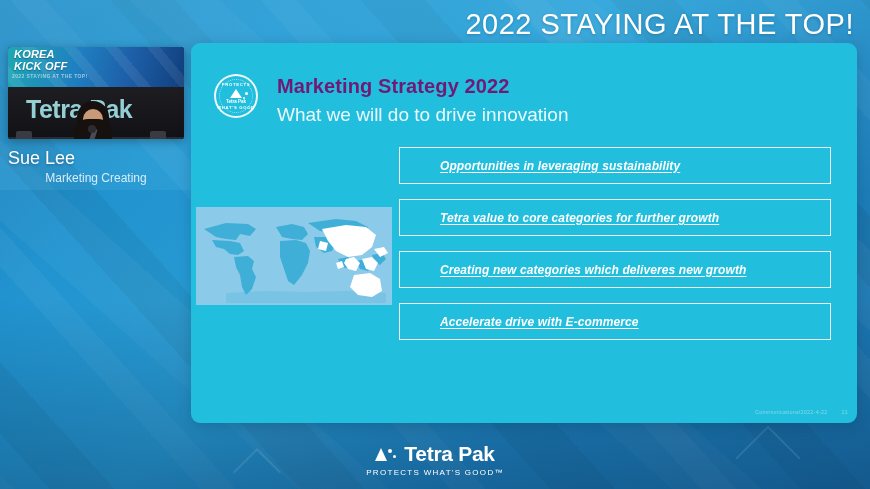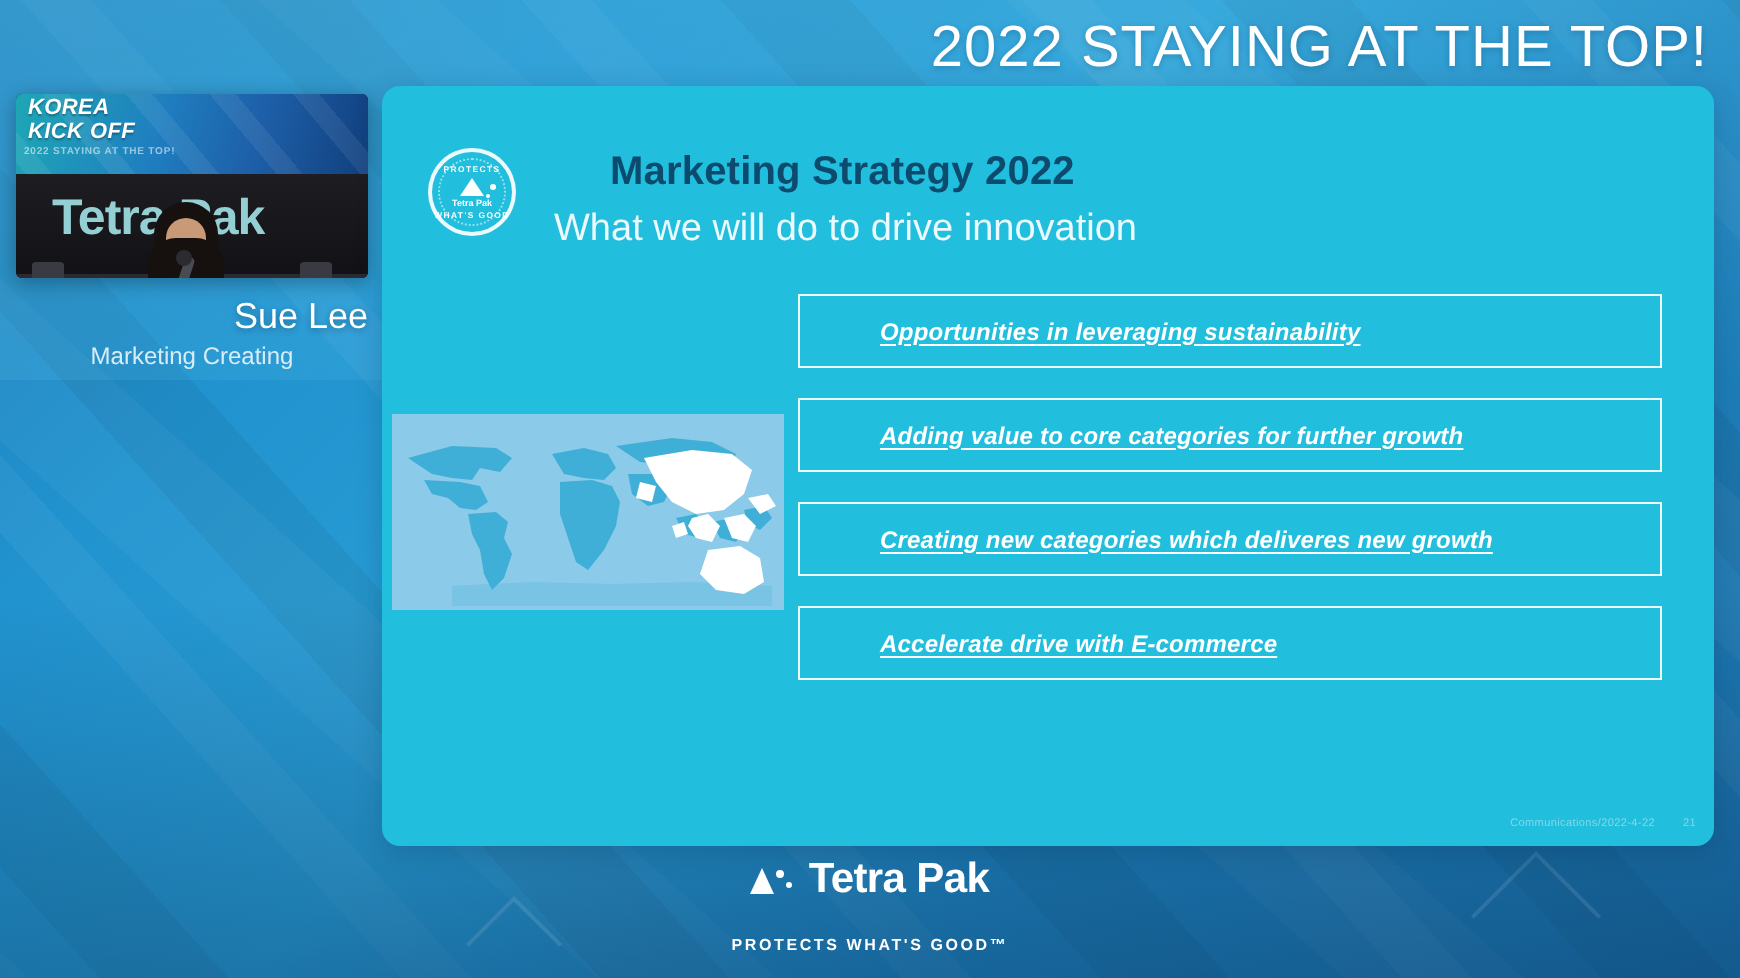--- a/index.html
+++ b/index.html
@@ -117,21 +117,21 @@
     position: absolute; left: 62px; top: 14px; width: 46px; height: 77px;
   }
   .p-hair { position:absolute; left:7px; top:0; width:32px; height:46px; background:#16110e; border-radius:16px 16px 11px 11px;}
   .p-face { position:absolute; left:13px; top:8px; width:20px; height:25px; background:#c99a78; border-radius:10px 10px 9px 9px;}
   .p-hair2 { position:absolute; left:4px; top:18px; width:38px; height:38px; background:#16110e; border-radius:14px 14px 6px 6px;}
   .p-body { position:absolute; left:2px; top:44px; width:42px; height:36px; background:#1b1b22; border-radius:12px 12px 0 0;}
   .p-mic { position:absolute; left:20px; top:27px; width:5px; height:19px; background:#4a4a52; border-radius:3px; transform: rotate(18deg);}
   .p-mic-h { position:absolute; left:18px; top:24px; width:8px; height:8px; background:#2b2b31; border-radius:50%;}
 
   #pname {
-    margin-top: 9px; text-align: right;
+    margin-top: 9px; text-align: left;
     color: #ffffff; font-size: 18px; font-weight: 400;
     text-shadow: 0 1px 3px rgba(0,30,60,0.35);
   }
   #prole {
     margin-top: 2px; text-align: center;
     color: #d8ecf8; font-size: 12px; font-weight: 400;
   }
 
   
   #card {
@@ -169,21 +169,21 @@
     border-bottom: 9px solid #ffffff;
   }
   .badge .core .nm {
     color: #ffffff; font-size: 4.5px; font-weight: 700; margin-top: 1px;
   }
   .badge .dot1 { position:absolute; right:8px; top:16px; width:3px; height:3px; background:#fff; border-radius:50%;}
   .badge .dot2 { position:absolute; right:11px; top:21px; width:2px; height:2px; background:#fff; border-radius:50%;}
 
   #card-titles { margin-left: 19px; padding-top: 1px; }
   #ctitle {
-    color: #0c4a6e; font-size: 20px; font-weight: 700; letter-spacing: 0.1px; margin-left: 28px;
+    color: #701a75; font-size: 20px; font-weight: 700; letter-spacing: 0.1px;
   }
   #csub {
     margin-top: 6px;
     color: #eafaff; font-size: 19px; font-weight: 400;
   }
 
   
   #map {
     position: absolute; left: 5px; top: 164px;
     width: 196px; height: 98px;
@@ -228,21 +228,21 @@
   #fmark { position: relative; width: 22px; height: 16px; }
   #fmark .ftri {
     position: absolute; left: 0; top: 2px;
     width: 0; height: 0;
     border-left: 6px solid transparent; border-right: 6px solid transparent;
     border-bottom: 13px solid #ffffff;
   }
   #fmark .fd1 { position:absolute; left:13px; top:3px; width:4px; height:4px; background:#fff; border-radius:50%;}
   #fmark .fd2 { position:absolute; left:18px; top:9px; width:3px; height:3px; background:#fff; border-radius:50%;}
   #fname { color:#ffffff; font-size: 21px; font-weight: 700; letter-spacing: -0.3px; }
-  #ftag { margin-top: 16px; color:#ffffff; font-size: 8px; font-weight: 700; letter-spacing: 1.3px; }
+  #ftag { margin-top: 2px; color:#ffffff; font-size: 8px; font-weight: 400; letter-spacing: 1.3px; }
 </style>
 </head>
 <body>
 
 <div id="stage">
 
   <div class="bands"></div>
   <div class="bands2"></div>
   <div class="topglow"></div>
   <div class="botshade"></div>
@@ -325,21 +325,21 @@
           <path d="M178 42 L188 40 L192 46 L184 50 Z"></path>
         </g>
       </svg>
     </div>
 
     <div id="bullets">
       <div class="bbox">
         <span>Opportunities in leveraging sustainability</span>
       </div>
       <div class="bbox">
-        <span>Adding value to core categories for further growth</span>
+        <span>Tetra value to core categories for further growth</span>
       </div>
       <div class="bbox">
         <span>Creating new categories which deliveres new growth</span>
       </div>
       <div class="bbox">
         <span>Accelerate drive with E-commerce</span>
       </div>
     </div>
 
     <div id="card-foot">

